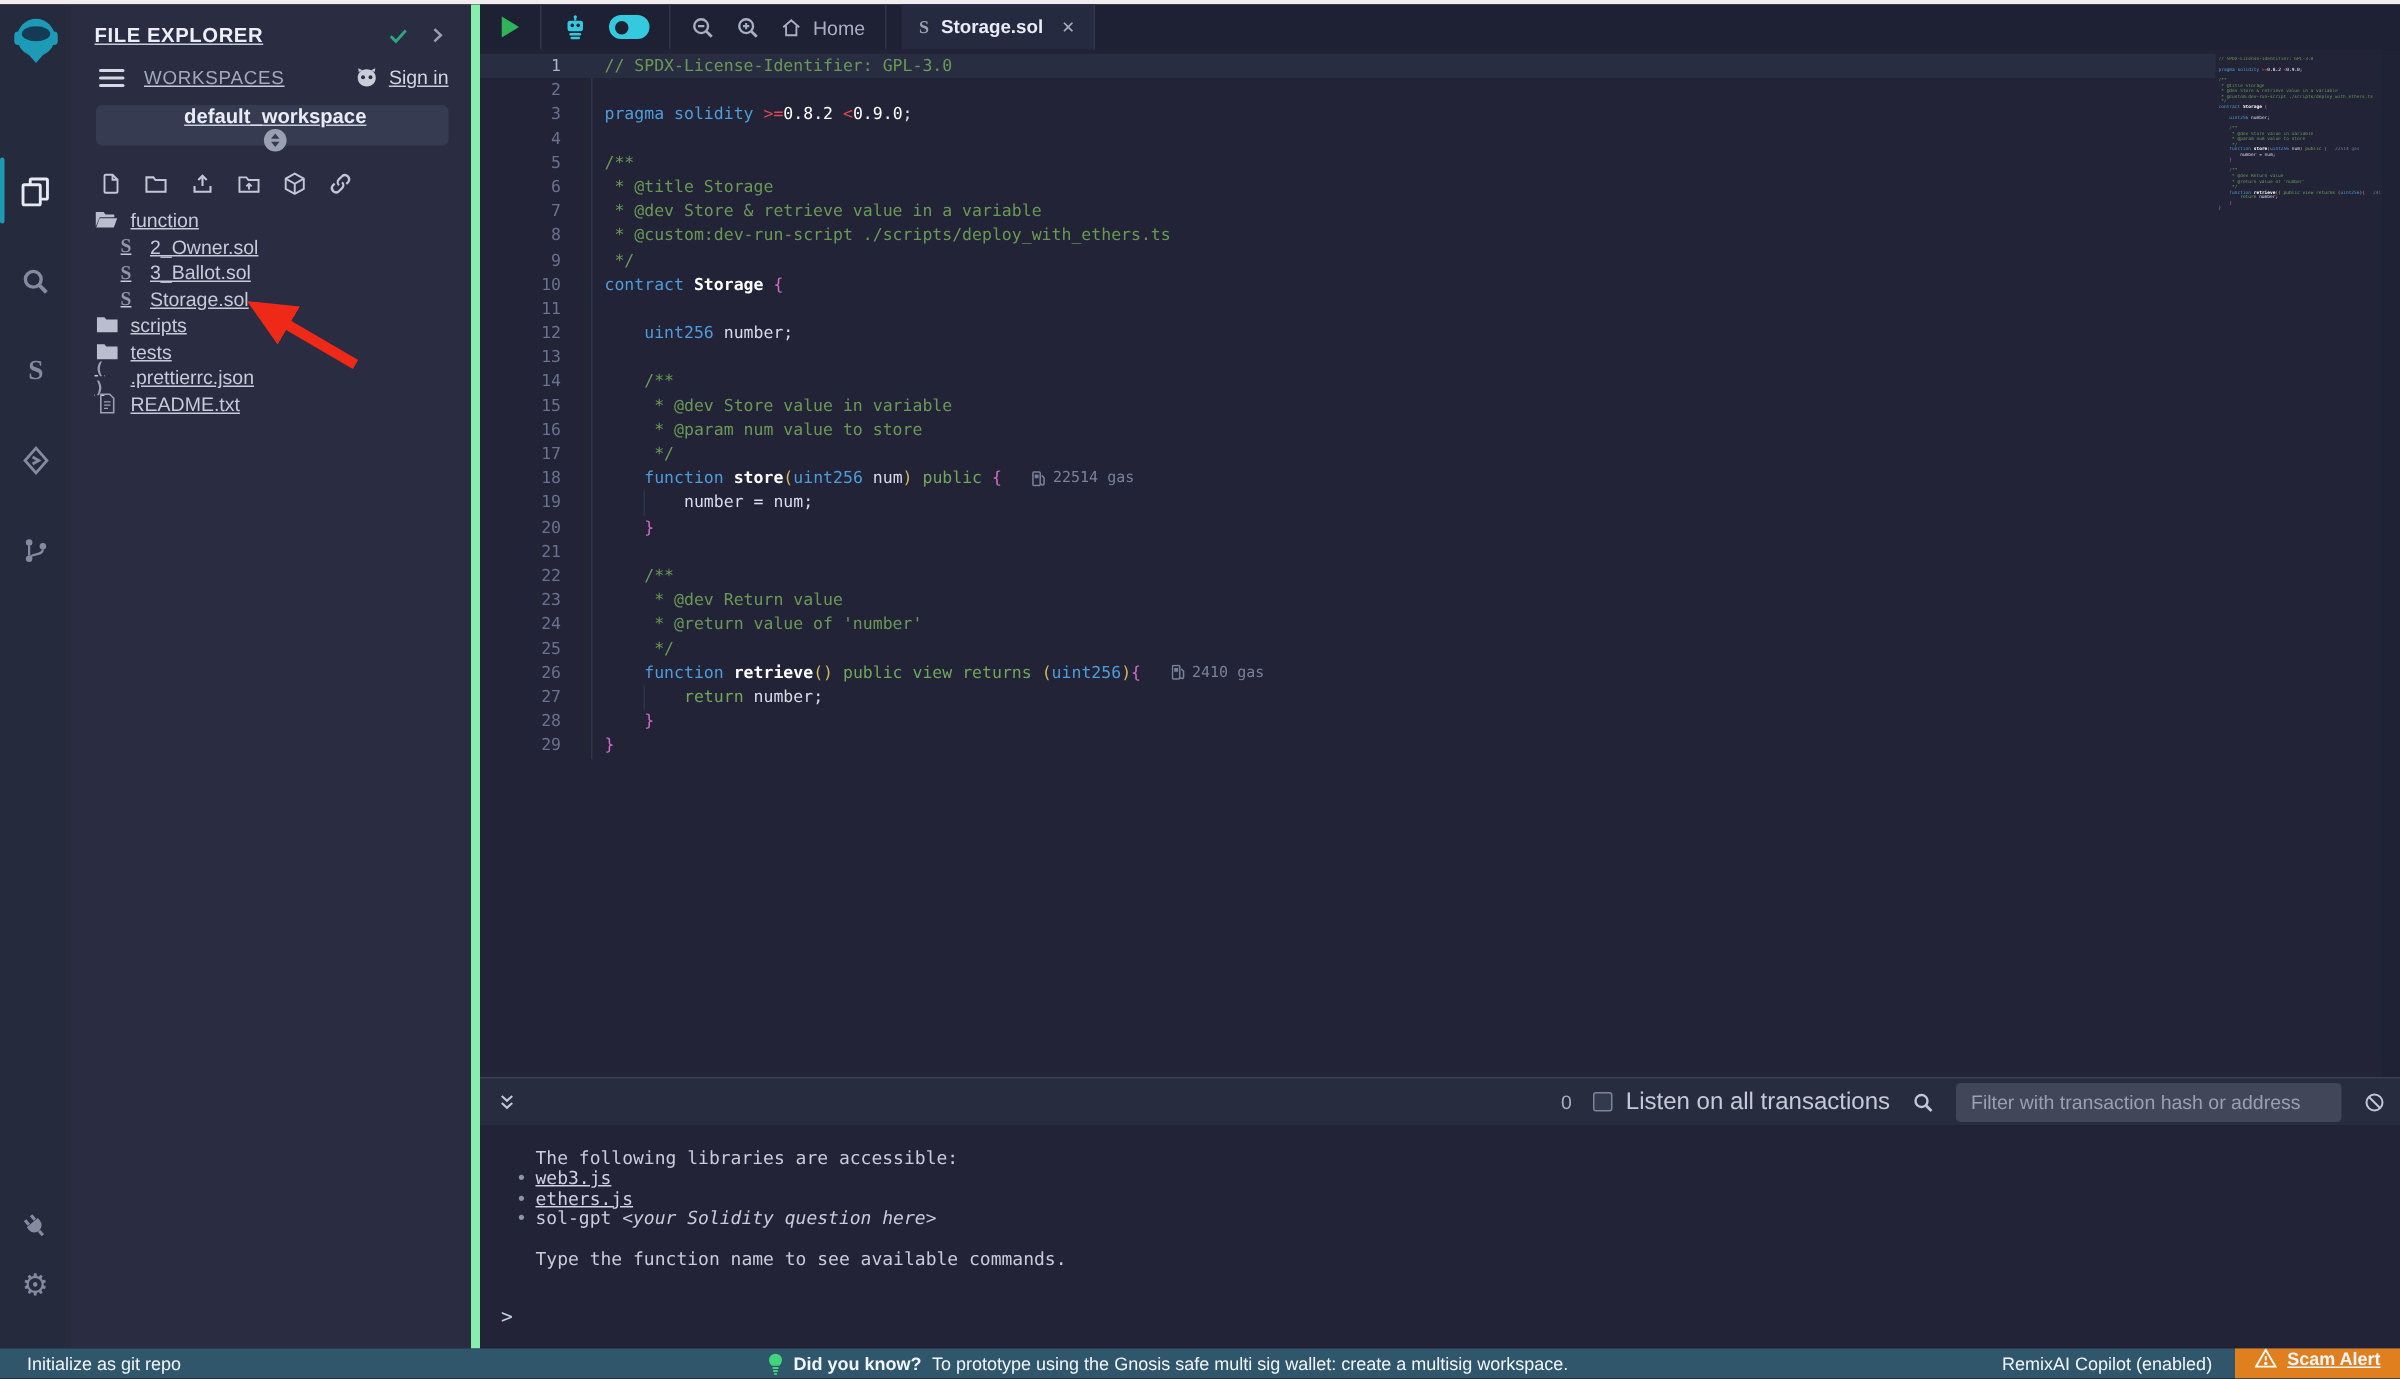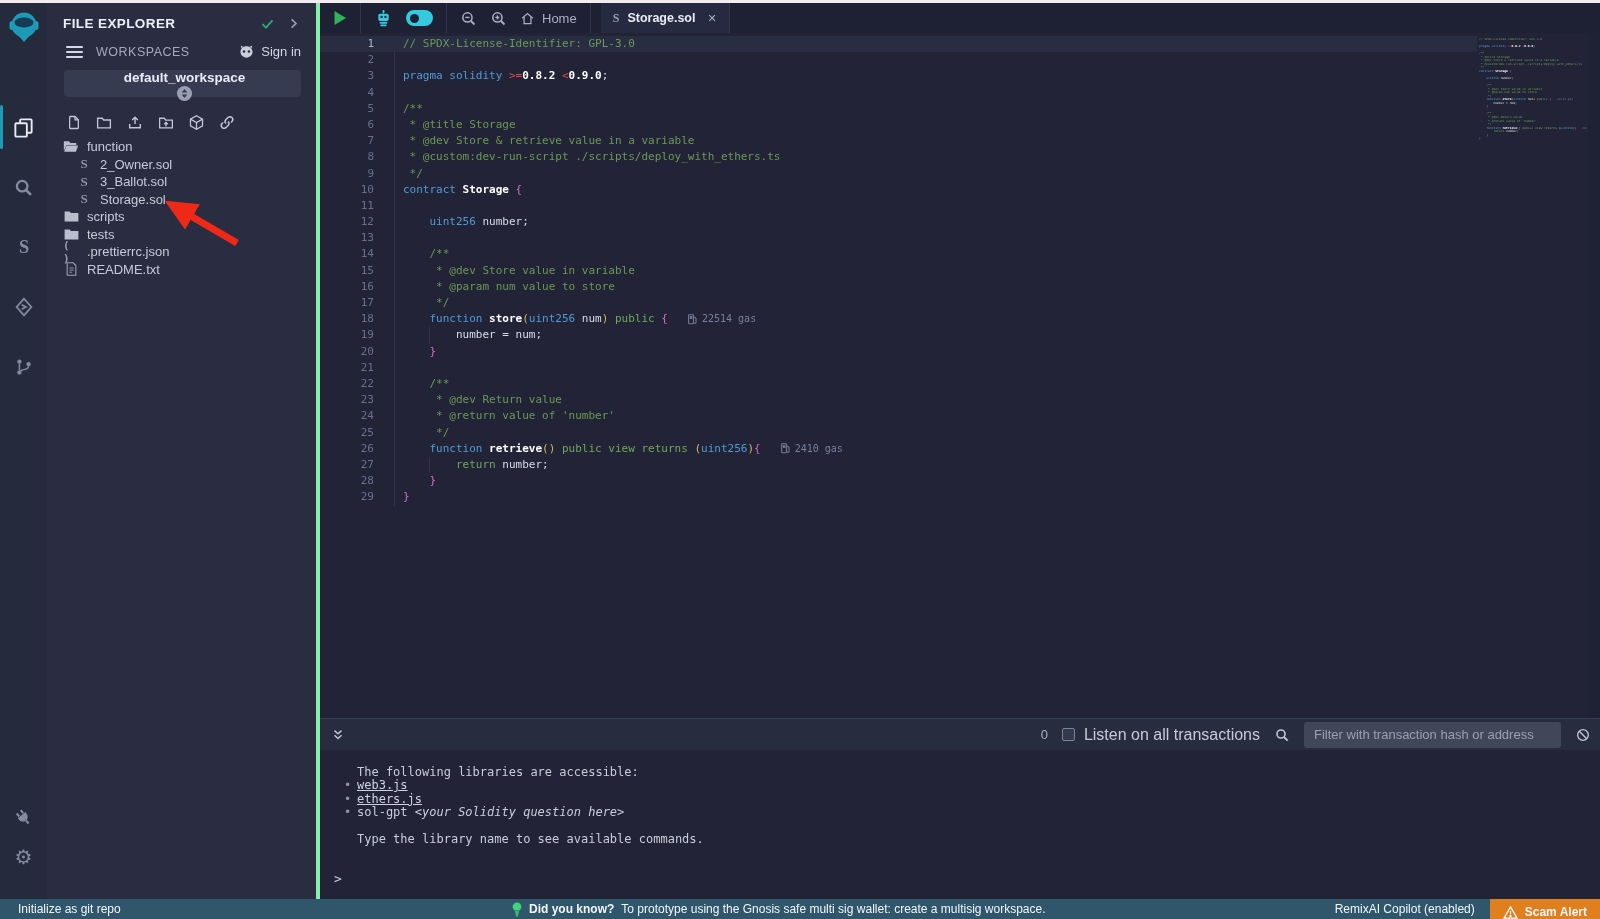--- a/index.html
+++ b/index.html
@@ -16,21 +16,21 @@
     color:#858b9f; position:relative; cursor:pointer; }
   .ibar-item.active { color:#e7eaf3; }
   .ibar-item.active::before { content:""; position:absolute; left:0; top:8px; width:3px; height:44px;
     background:#1d9ab5; border-radius:2px; }
   .ibar-bottom { margin-top:auto; margin-bottom:22px; display:flex; flex-direction:column; }
   .ibar-bottom .ibar-item { height:40px; }
   .gear-glyph { font-size:20px; line-height:20px; }
 
   
   .sidepanel { width:273px; background:#2a2d41; flex-shrink:0; position:relative;
-    border-right:4px solid #86efac; color:#c6cad9; }
+    border-right:6px solid #86efac; color:#c6cad9;text-decoration:underline; }
   .fe-header { display:flex; align-items:center; padding:13px 16px 0 16px; }
   .fe-title { font-size:13.5px; font-weight:700; letter-spacing:.4px; color:#eceef6; flex:1; }
   .fe-header .hicon { margin-left:12px; display:flex; }
   .ws-row { display:flex; align-items:center; margin-top:13px; padding:0 15px 0 19px; }
   .burger { width:17px; display:flex; flex-direction:column; gap:3px; cursor:pointer; }
   .burger i { display:block; height:2px; background:#d4d8e3; border-radius:1px; }
   .ws-label { font-size:12.5px; color:#a3a8bd; letter-spacing:.5px; margin-left:13px; flex:1; }
   .signin { display:flex; align-items:center; gap:6px; font-size:13px; color:#d2d6e2; cursor:pointer; }
   .ws-select { margin:11px 15px 0 17px; height:27px; background:#363b52; border-radius:4px;
     display:flex; align-items:center; padding:0 7px 0 11px; cursor:pointer;flex-direction:column; }
@@ -69,21 +69,21 @@
   .code-line { height:16.2px; display:flex; position:relative; white-space:pre; }
   .code-line.hl { background:#292d42; }
   .code-line.hl .ln { color:#aab2cc; }
   .ln { width:54px; text-align:right; color:#68718f; font-size:11px; line-height:16.2px; flex-shrink:0; }
   .code { margin-left:29px; font-size:11px; line-height:16.2px; }
   .guide { position:absolute; left:109px; top:0; bottom:0; width:1px; background:#30344b; }
   .tk-c { color:#6a9955; }
   .tk-k { color:#4e9cd8; }
   .tk-g { color:#6fa85a; }
   .tk-o { color:#e5484d; }
-  .tk-n { color:#ffffff; font-weight:700; }
+  .tk-n { color:#ffffff; font-weight:400; }
   .tk-w { color:#d8dce8; }
   .tk-f { color:#ffffff; font-weight:700; }
   .tk-p { color:#d5b85a; }
   .tk-b { color:#d16bc8; }
   .gas { display:inline-flex; align-items:center; gap:5px; margin-left:20px; color:#79809a;
     font-size:10px; line-height:16.2px; }
   .minimap { position:absolute; top:5px; right:13px; width:108px; font-size:3px; line-height:3.55px; }
   .mini-line { height:3.55px; white-space:pre; overflow:hidden; }
   .tk-gas { color:#6b7390; }
   .right-strip { position:absolute; top:0; right:0; width:12px; height:100%; background:#1f2234; }
@@ -107,22 +107,22 @@
   .prompt { position:absolute; left:14px; bottom:13px; color:#c3d0dc; font-size:13px; }
 
   
   .statusbar { height:20px; background:#30566c; display:flex; align-items:center; position:relative;
     color:#f2f5f9; font-size:12px; }
   .sb-left { margin-left:18px; }
   .sb-center { position:absolute; left:512px; display:flex; align-items:center; gap:7px; }
   .sb-bold { font-weight:700; }
   .sb-right { margin-left:auto; display:flex; align-items:center; height:100%; }
   .sb-copilot { margin-right:15px; }
-  .scam { height:100%; background:#df7f1e; display:flex; align-items:flex-end; gap:7px;
-    padding:0 13px; font-weight:700; cursor:pointer; }
+  .scam { height:100%; background:#df7f1e; display:flex; align-items:flex-start; gap:7px;
+    padding:0 13px; font-weight:700; cursor:pointer;text-decoration:underline; }
   svg { display:block; }
 </style>
 </head>
 <body>
 
 <div class="topstrip"></div>
 
 <div class="app">
 
   <div class="iconbar">
@@ -503,21 +503,21 @@
       </span>
     </div>
 
     <div class="terminal">
       <div>
           <div class="t-line"><span class="t-indent"></span><span>The following libraries are accessible:</span></div>
           <div class="t-line"><span class="t-bullet">•</span><span class="t-link">web3.js</span></div>
           <div class="t-line"><span class="t-bullet">•</span><span class="t-link">ethers.js</span></div>
           <div class="t-line"><span class="t-bullet">•</span><span>sol-gpt </span><span class="t-italic">&lt;your Solidity question here&gt;</span></div>
           <div class="t-line"></div>
-          <div class="t-line"><span class="t-indent"></span><span>Type the library name to see available commands.</span></div>
+          <div class="t-line"><span class="t-indent"></span><span>Type the function name to see available commands.</span></div>
         </div>
       <span class="prompt">&gt;</span>
     </div>
   </div>
 </div>
 
 <div class="statusbar">
   <span class="sb-left">Initialize as git repo</span>
   <span class="sb-center">
     <span>

